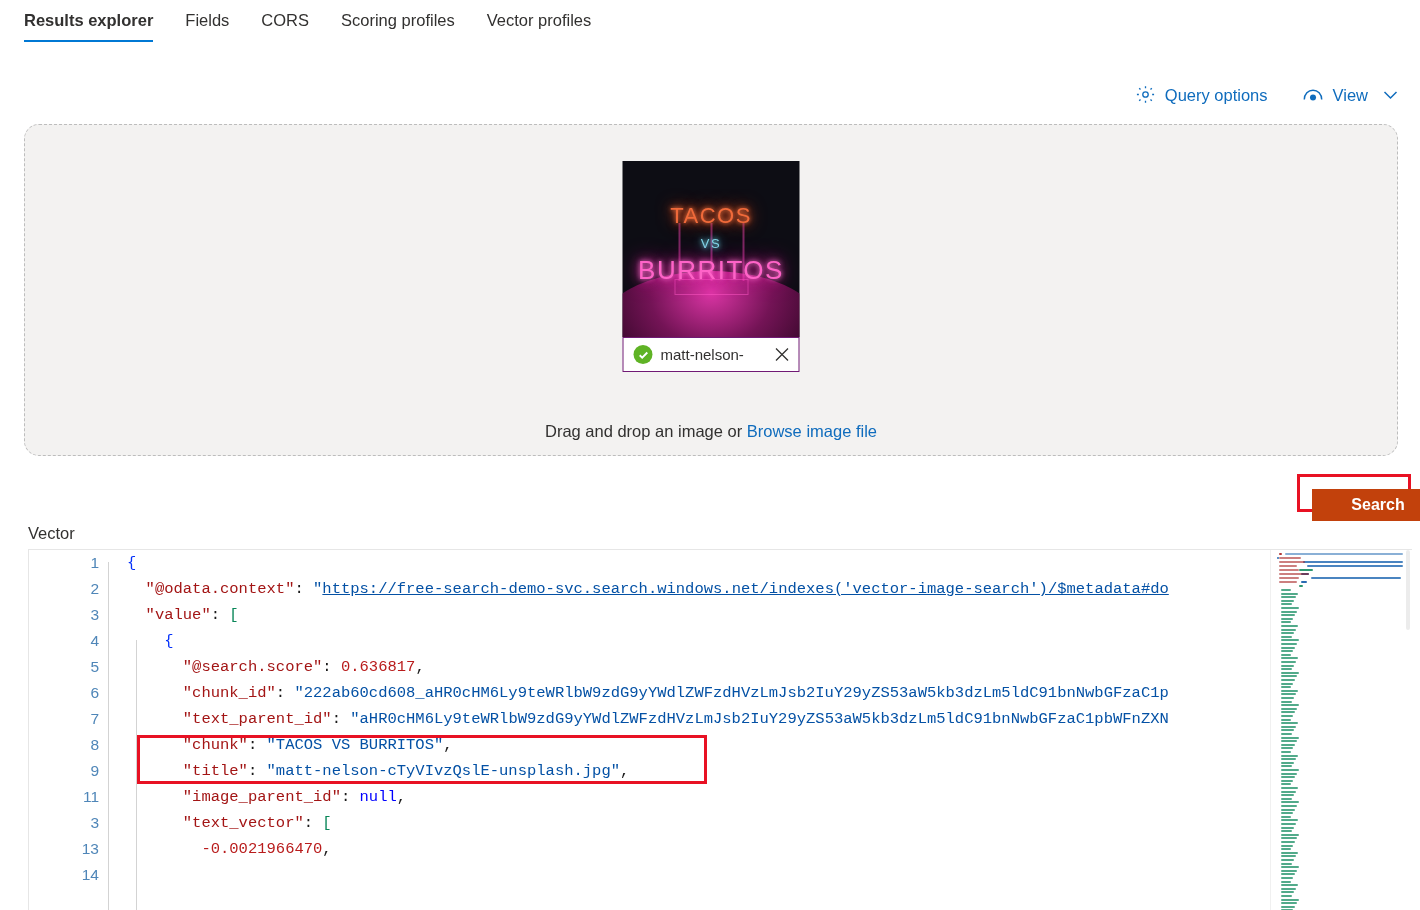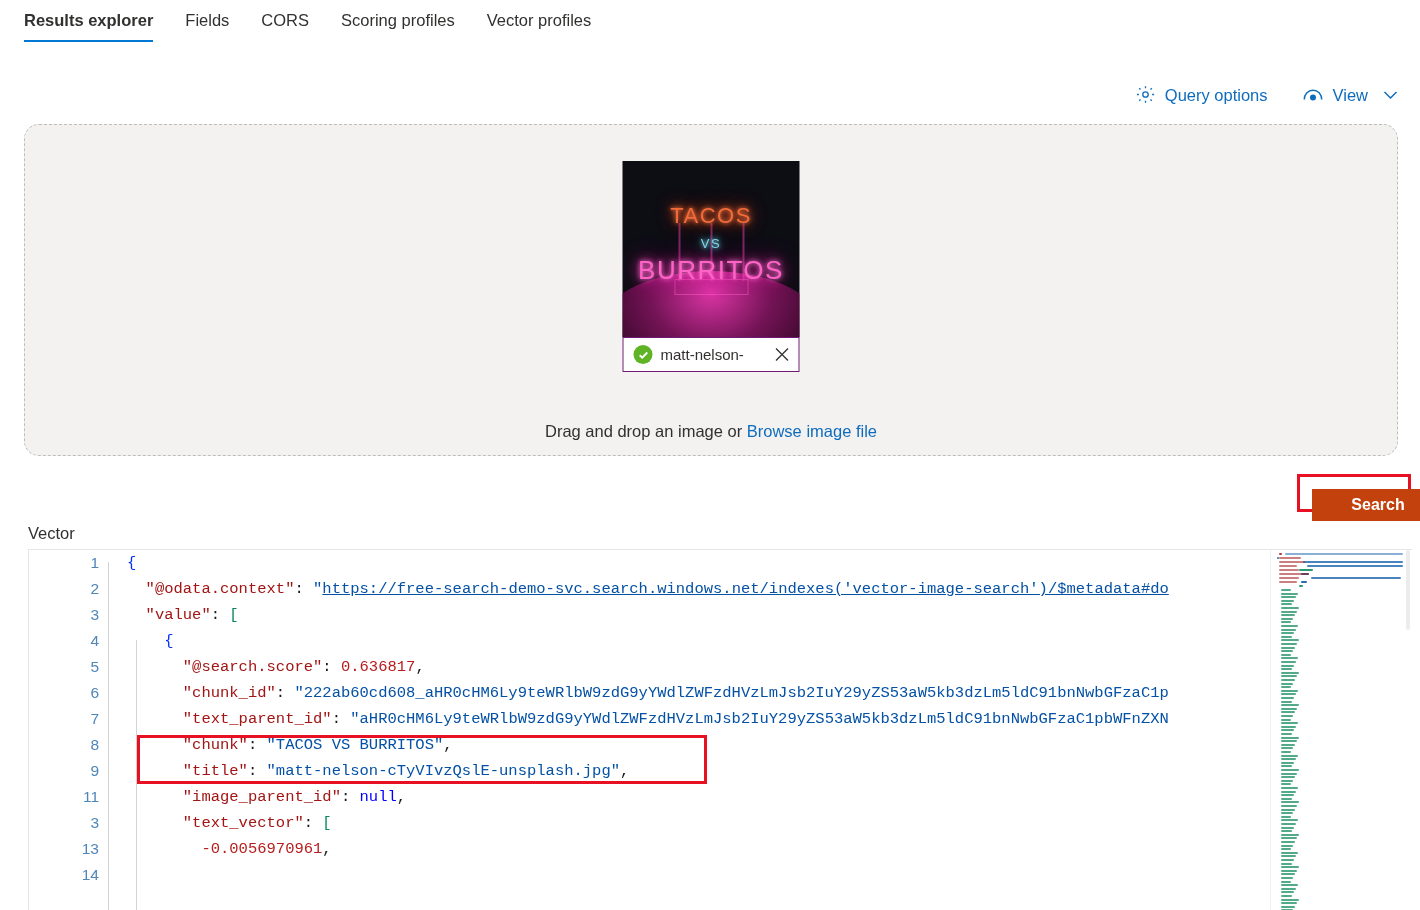--- a/index.html
+++ b/index.html
@@ -305,21 +305,21 @@
       <div class="code-row"><div class="lnum">2</div><div class="lcode"><span class="k">  "@odata.context"</span><span class="p">: </span><span class="s">"</span><span class="link">https://free-search-demo-svc.search.windows.net/indexes('vector-image-search')/$metadata#do</span></div></div>
       <div class="code-row"><div class="lnum">3</div><div class="lcode"><span class="k">  "value"</span><span class="p">: </span><span class="br">[</span></div></div>
       <div class="code-row"><div class="lnum">4</div><div class="lcode"><span class="b">    {</span></div></div>
       <div class="code-row"><div class="lnum">5</div><div class="lcode"><span class="k">      "@search.score"</span><span class="p">: </span><span class="n">0.636817</span><span class="p">,</span></div></div>
       <div class="code-row"><div class="lnum">6</div><div class="lcode"><span class="k">      "chunk_id"</span><span class="p">: </span><span class="s">"222ab60cd608_aHR0cHM6Ly9teWRlbW9zdG9yYWdlZWFzdHVzLmJsb2IuY29yZS53aW5kb3dzLm5ldC91bnNwbGFzaC1p</span></div></div>
       <div class="code-row"><div class="lnum">7</div><div class="lcode"><span class="k">      "text_parent_id"</span><span class="p">: </span><span class="s">"aHR0cHM6Ly9teWRlbW9zdG9yYWdlZWFzdHVzLmJsb2IuY29yZS53aW5kb3dzLm5ldC91bnNwbGFzaC1pbWFnZXN</span></div></div>
       <div class="code-row"><div class="lnum">8</div><div class="lcode"><span class="k">      "chunk"</span><span class="p">: </span><span class="s">"TACOS VS BURRITOS"</span><span class="p">,</span></div></div>
       <div class="code-row"><div class="lnum">9</div><div class="lcode"><span class="k">      "title"</span><span class="p">: </span><span class="s">"matt-nelson-cTyVIvzQslE-unsplash.jpg"</span><span class="p">,</span></div></div>
       <div class="code-row"><div class="lnum">11</div><div class="lcode"><span class="k">      "image_parent_id"</span><span class="p">: </span><span class="nul">null</span><span class="p">,</span></div></div>
       <div class="code-row"><div class="lnum">3</div><div class="lcode"><span class="k">      "text_vector"</span><span class="p">: </span><span class="br">[</span></div></div>
-      <div class="code-row"><div class="lnum">13</div><div class="lcode"><span class="n">        -0.0056970961</span><span class="p">,</span></div></div>
+      <div class="code-row"><div class="lnum">13</div><div class="lcode"><span class="n">        -0.0021966470</span><span class="p">,</span></div></div>
       <div class="code-row"><div class="lnum">14</div></div>
     </div>
   <div class="minimap">
     <div id="mm-lines">
         <div class="mm-line" style="left: 8px; width: 3px; top: 3px; background: rgb(163, 21, 21); opacity: 0.85;"></div>
         <div class="mm-line" style="left: 14px; width: 118px; top: 3px; background: rgb(42, 111, 181); opacity: 0.55;"></div>
         <div class="mm-line" style="left: 6px; width: 2px; top: 7px; background: rgb(4, 81, 165); opacity: 0.85;"></div>
         <div class="mm-line" style="left: 8px; width: 22px; top: 7px; background: rgb(163, 21, 21); opacity: 0.55;"></div>
         <div class="mm-line" style="left: 32px; width: 100px; top: 11px; background: rgb(42, 111, 181); opacity: 0.85;"></div>
         <div class="mm-line" style="left: 8px; width: 26px; top: 11px; background: rgb(163, 21, 21); opacity: 0.55;"></div>

